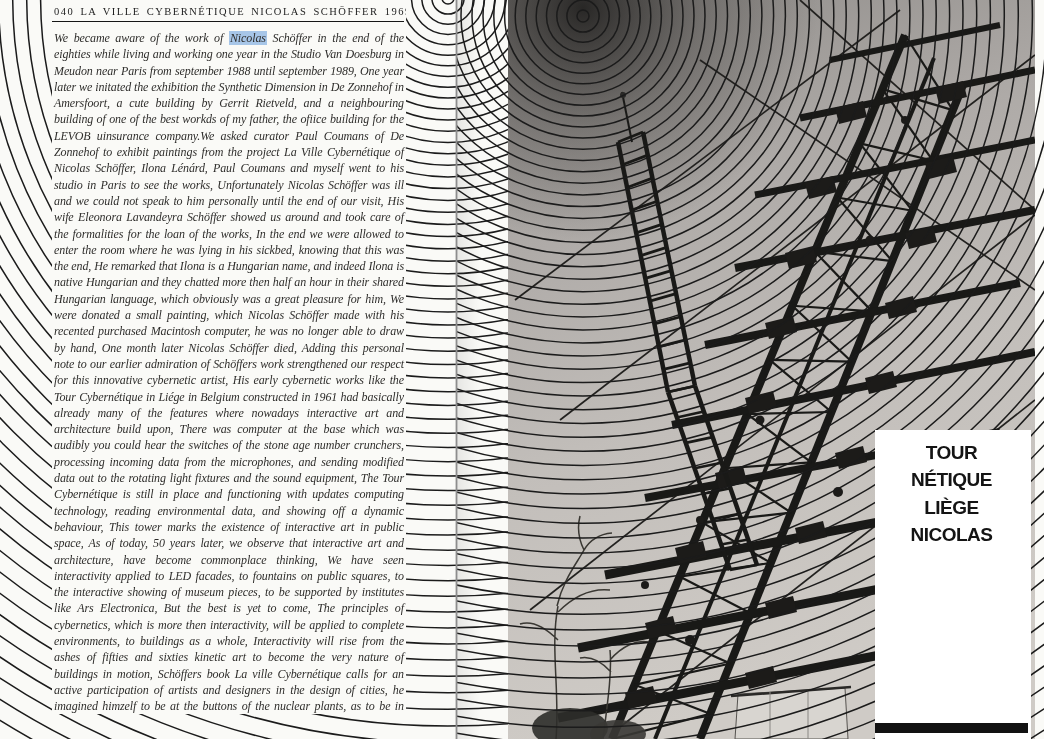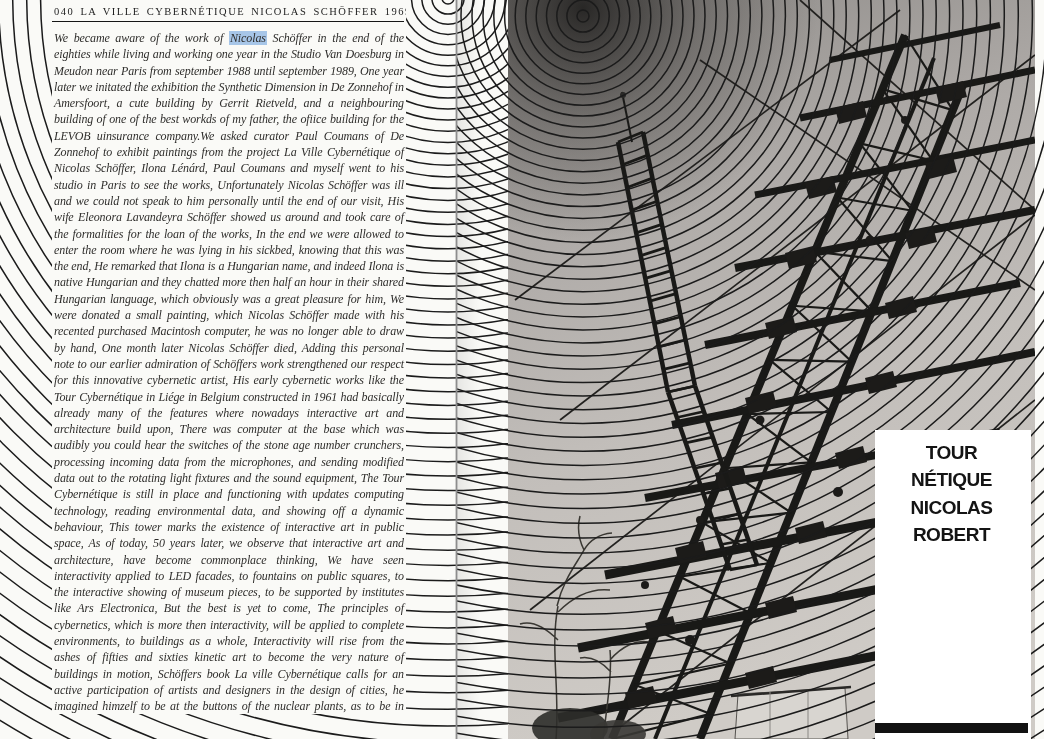--- a/index.html
+++ b/index.html
@@ -354,18 +354,18 @@
 
   <div id="text-column">
     <div id="page-header">040 LA VILLE CYBERNÉTIQUE NICOLAS SCHÖFFER 1969</div>
     <div id="header-rule"></div>
     <p id="article"><span>We became aware of the work of </span><span class="hl">Nicolas</span><span> Schöffer in the end of the eighties while living and working one year in the Studio Van Doesburg in Meudon near Paris from september 1988 until september 1989, One year later we initated the exhibition the Synthetic Dimension in De Zonnehof in Amersfoort, a cute building by Gerrit Rietveld, and a neighbouring building of one of the best workds of my father, the ofiice building for the LEVOB uinsurance company.We asked curator Paul Coumans of De Zonnehof to exhibit paintings from the project La Ville Cybernétique of Nicolas Schöffer, Ilona Lénárd, Paul Coumans and myself went to his studio in Paris to see the works, Unfortunately Nicolas Schöffer was ill and we could not speak to him personally until the end of our visit, His wife Eleonora Lavandeyra Schöffer showed us around and took care of the formalities for the loan of the works, In the end we were allowed to enter the room where he was lying in his sickbed, knowing that this was the end, He remarked that Ilona is a Hungarian name, and indeed Ilona is native Hungarian and they chatted more then half an hour in their shared Hungarian language, which obviously was a great pleasure for him, We were donated a small painting, which Nicolas Schöffer made with his recented purchased Macintosh computer, he was no longer able to draw by hand, One month later Nicolas Schöffer died, Adding this personal note to our earlier admiration of Schöffers work strengthened our respect for this innovative cybernetic artist, His early cybernetic works like the Tour Cybernétique in Liége in Belgium constructed in 1961 had basically already many of the features where nowadays interactive art and architecture build upon, There was computer at the base which was audibly you could hear the switches of the stone age number crunchers, processing incoming data from the microphones, and sending modified data out to the rotating light fixtures and the sound equipment, The Tour Cybernétique is still in place and functioning with updates computing technology, reading environmental data, and showing off a dynamic behaviour, This tower marks the existence of interactive art in public space, As of today, 50 years later, we observe that interactive art and architecture, have become commonplace thinking, We have seen interactivity applied to LED facades, to fountains on public squares, to the interactive showing of museum pieces, to be supported by institutes like Ars Electronica, But the best is yet to come, The principles of cybernetics, which is more then interactivity, will be applied to complete environments, to buildings as a whole, Interactivity will rise from the ashes of fifties and sixties kinetic art to become the very nature of buildings in motion, Schöffers book La ville Cybernétique calls for an active participation of artists and designers in the design of cities, he imagined himzelf to be at the buttons of the nuclear plants, as to be in control, Schöffer knew that as an artist, and as an architect, one needs to be at the control centers, to be able to have influence on the feel and look of society, The artist taking up the responsibility resonates with our view that the designers should activily seek for a responsible role in the collaborative design and engineering process, The designer should not be satisfied with a consultancy role alone, but take part in the financial underpinnings as well, The designer might become, as Schöffer showed us the way, an cultural entrepreneur, or become an executive partner in a larger multidisciplinary business of designing and building large interactive projects,</span></p>
   </div>
 
   <div id="caption-box">
     <div class="caption-line">TOUR</div>
     <div class="caption-line">NÉTIQUE</div>
+    <div class="caption-line">LIÈGE</div>
     <div class="caption-line">NICOLAS</div>
-    <div class="caption-line">ROBERT</div>
     <div id="caption-bar"></div>
   </div>
 
 </div>
 
 </body></html>

